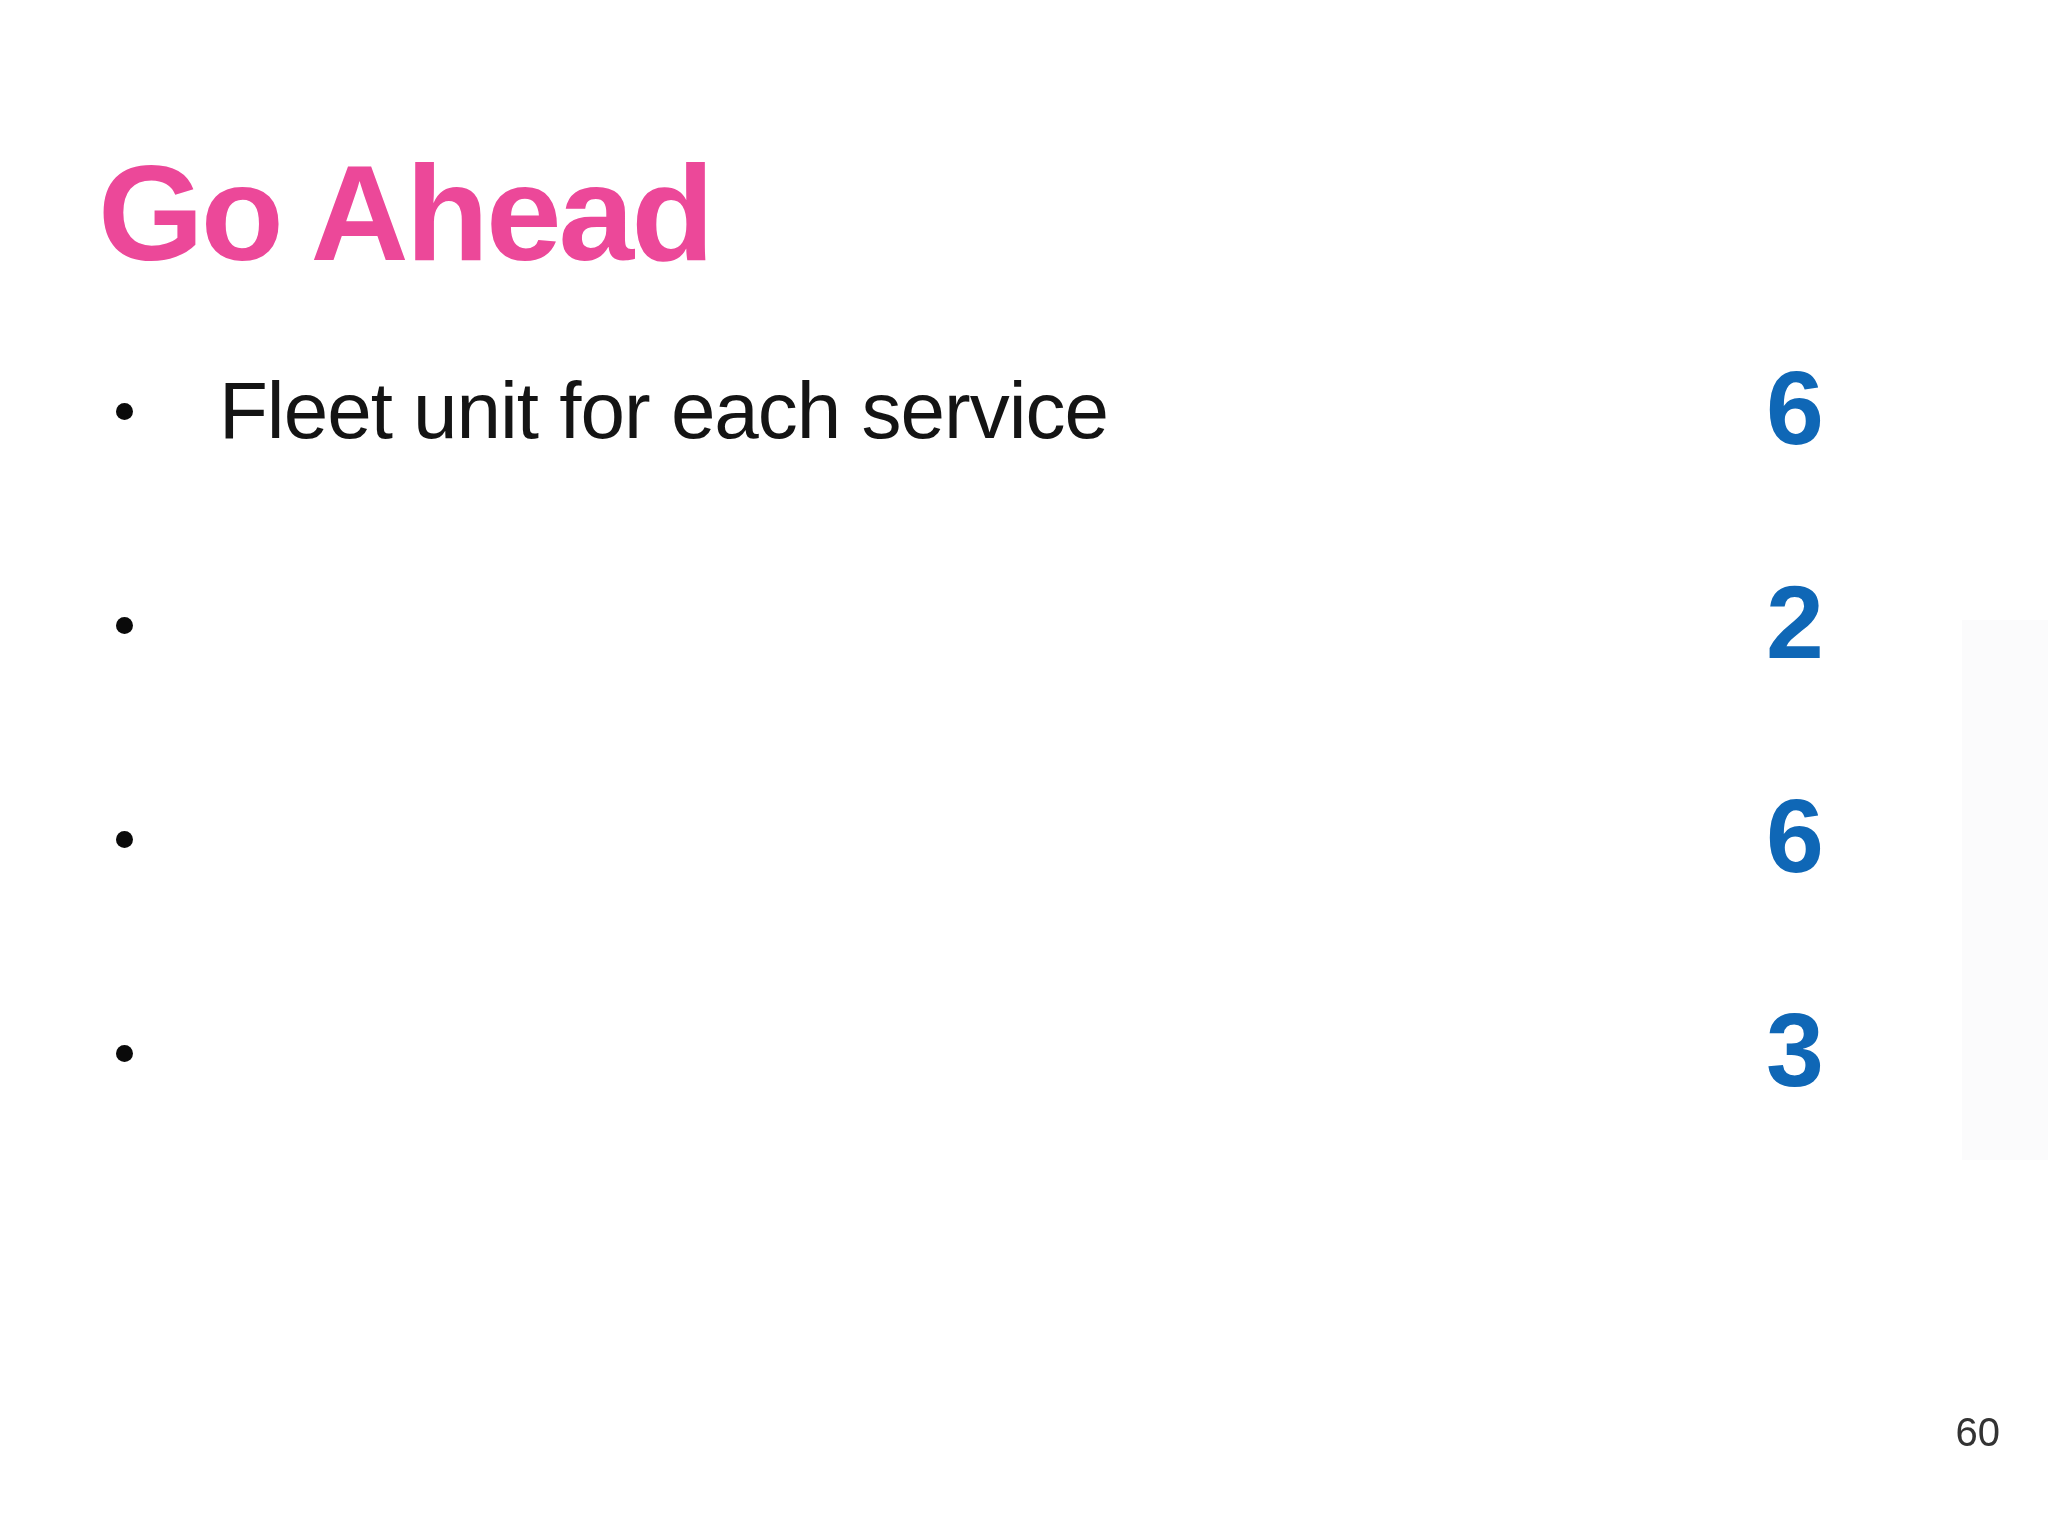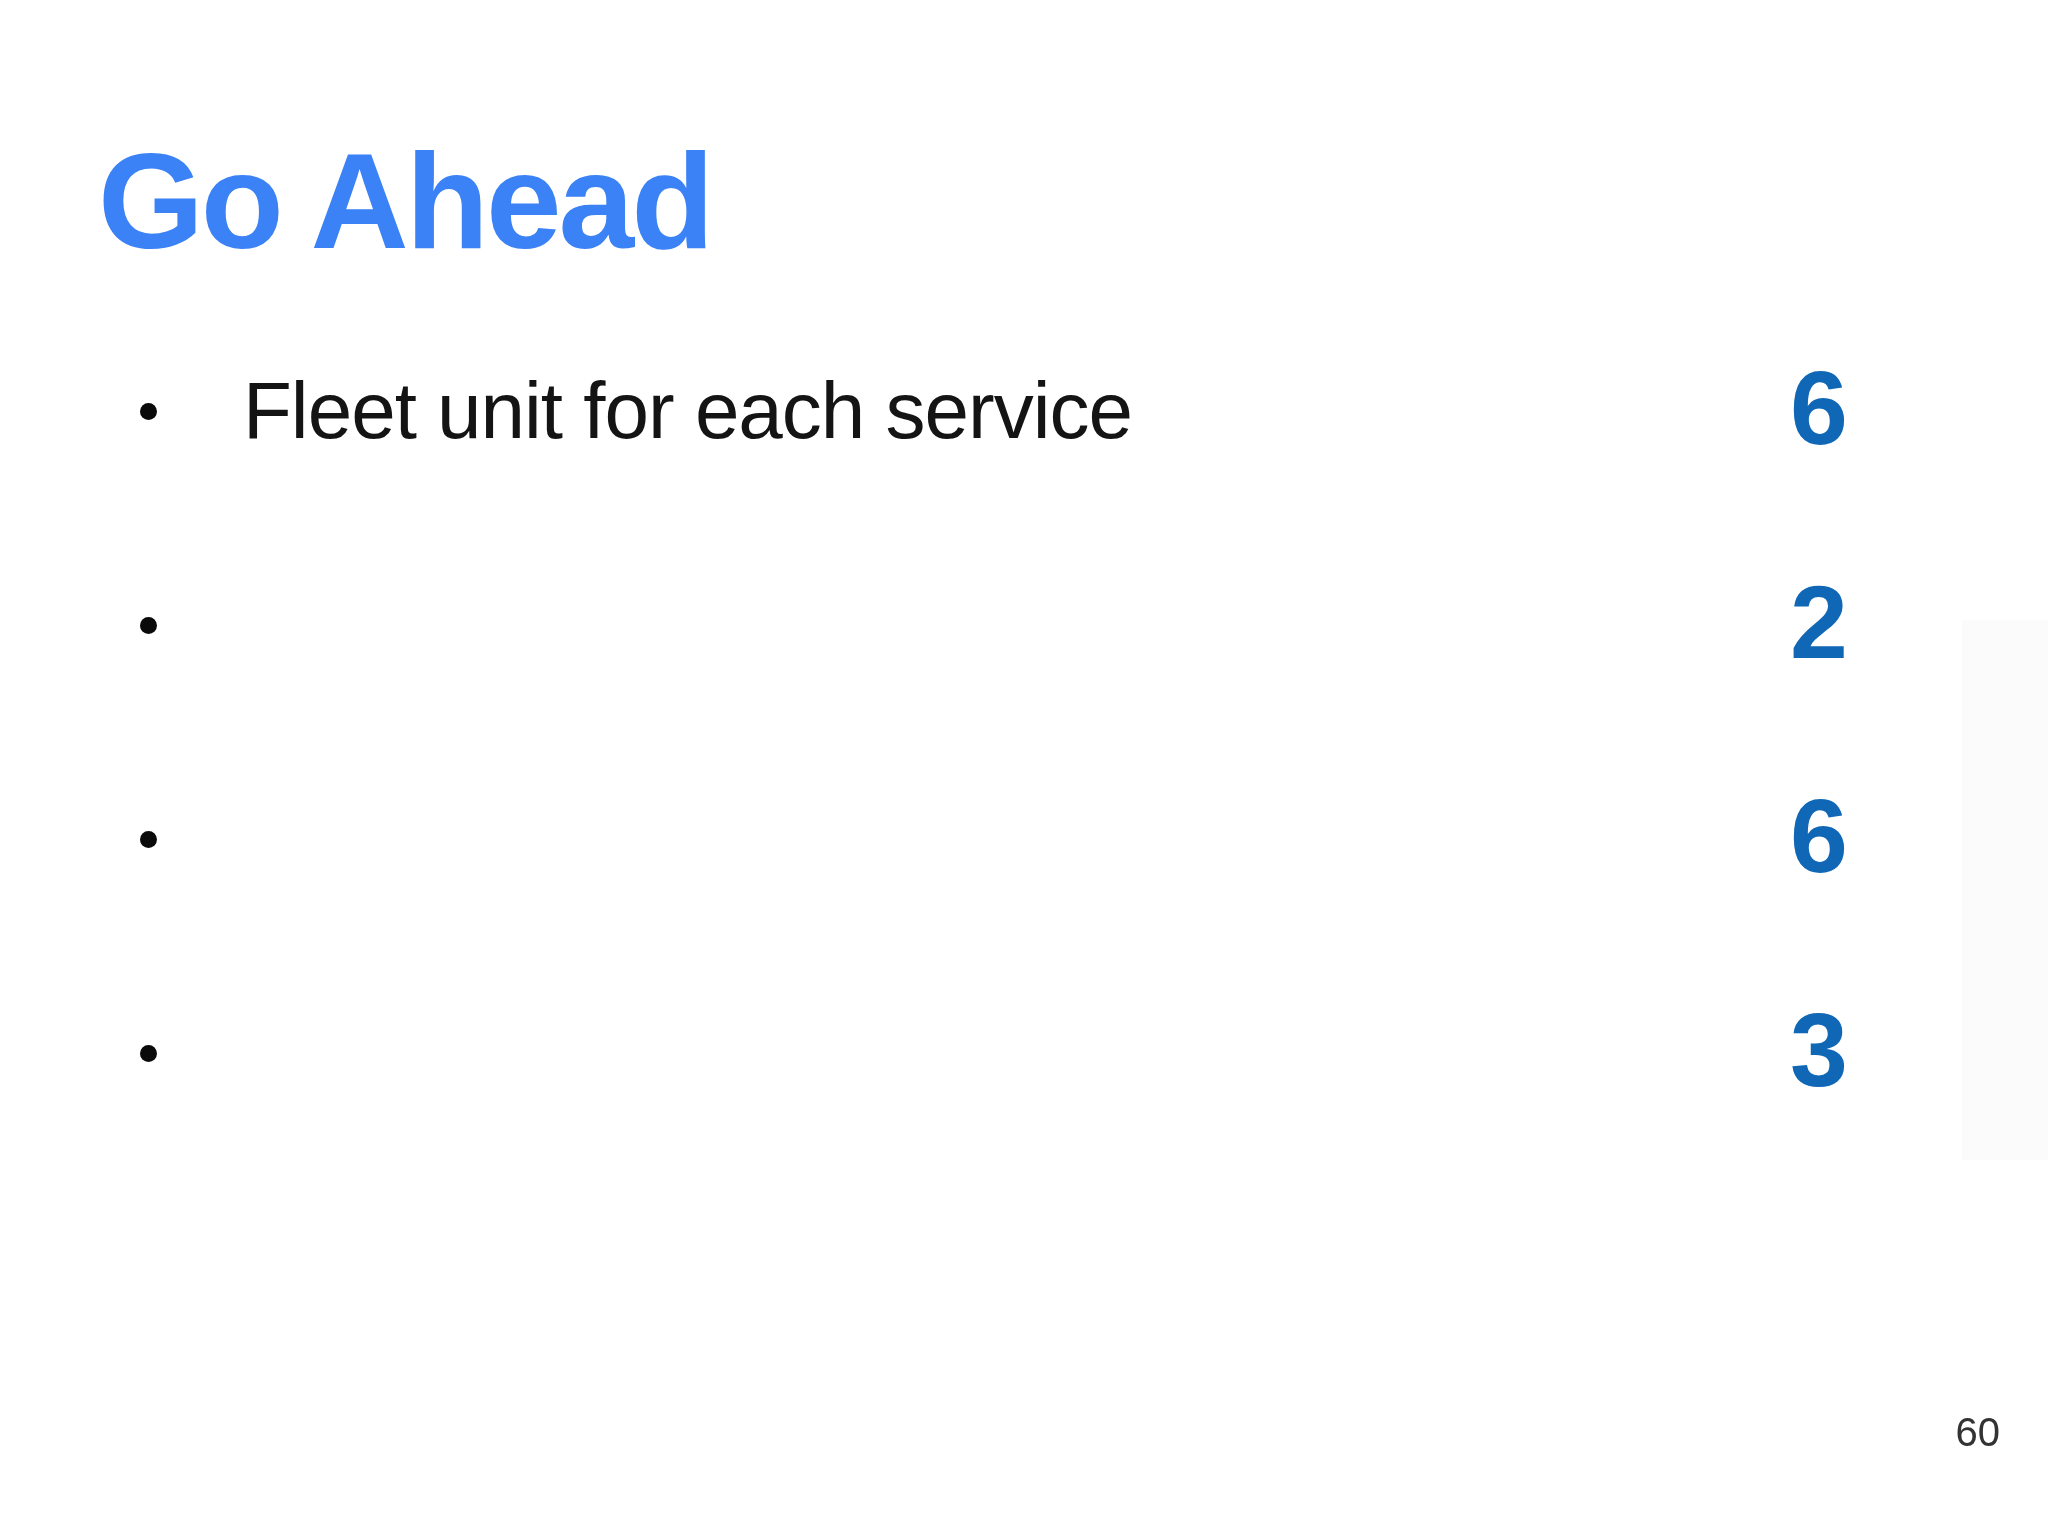--- a/index.html
+++ b/index.html
@@ -24,37 +24,36 @@
     position: absolute;
     left: 1962px;
     top: 620px;
     width: 86px;
     height: 540px;
     background: #fbfbfc;
   }
   .slide-title {
     position: absolute;
     left: 98px;
-    top: 36px;
+    top: 48px;
     font-size: 136px;
     font-weight: 700;
     letter-spacing: -3px;
     line-height: 1.1;
-    color: #3b82f6;
+    color: #ec4899;
     white-space: nowrap;
   }
   .bullet-list {
     position: absolute;
     left: 0;
     top: 369px;
     right: 0;
     display: flex;
     flex-direction: column;
     gap: 130px;
-    padding-left: 24px;
   }
   .bullet-row {
     position: relative;
     display: flex;
     align-items: center;
     height: 84px;
   }
   .bullet-dot {
     width: 17px;
     height: 17px;

